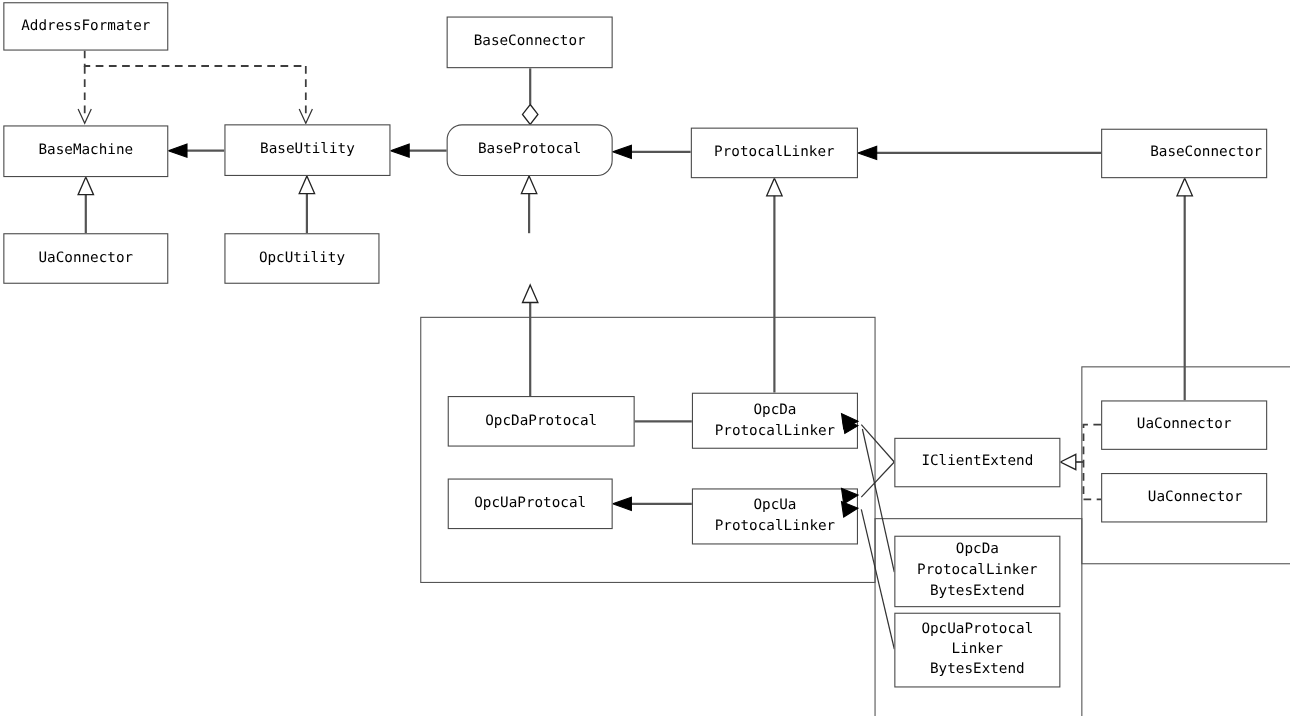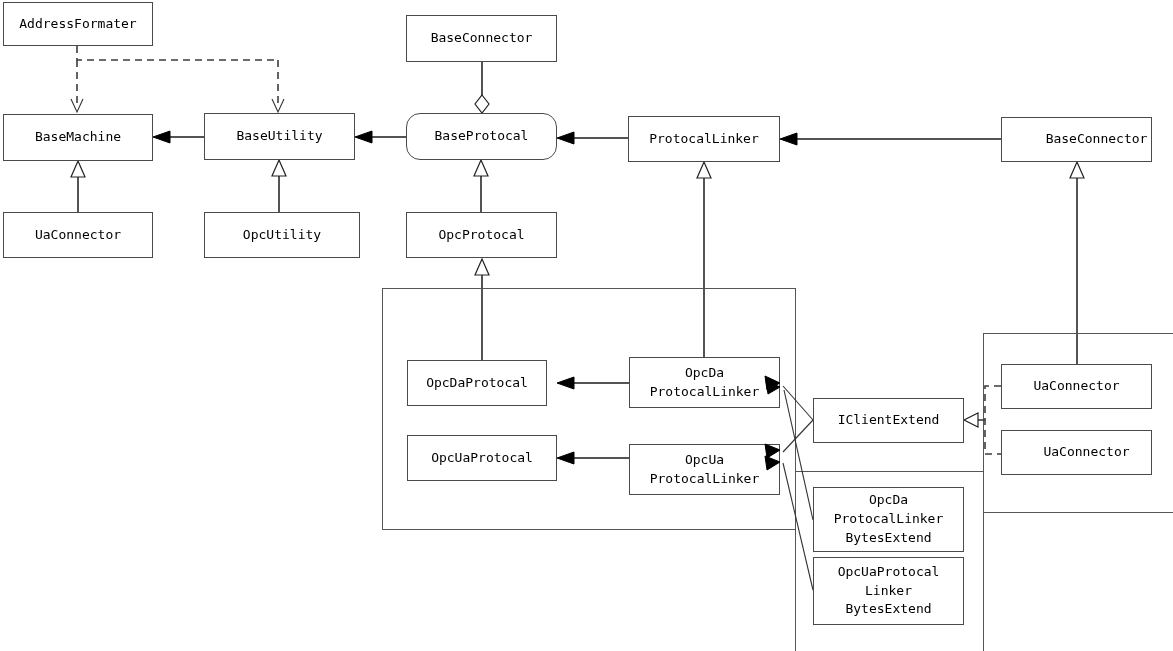--- a/index.html
+++ b/index.html
@@ -106,23 +106,22 @@
   </svg>
 
   <div class="node" id="n-AddressFormater" style="left: 3px; top: 2px; width: 150px; height: 44px; border-color: rgb(74, 74, 74);">AddressFormater</div>
   <div class="node" id="n-ProtocalUnit" style="left: 406px; top: 15px; width: 151px; height: 47px; border-color: rgb(74, 74, 74);">BaseConnector</div>
   <div class="node" id="n-BaseMachine" style="left: 3px; top: 114px; width: 150px; height: 47px; border-color: rgb(74, 74, 74);">BaseMachine</div>
   <div class="node" id="n-BaseUtility" style="left: 204px; top: 113px; width: 151px; height: 47px; border-color: rgb(74, 74, 74);">BaseUtility</div>
   <div class="node" id="n-BaseProtocal" style="left: 406px; top: 113px; width: 151px; height: 47px; border-color: rgb(74, 74, 74); border-radius: 14px;">BaseProtocal</div>
   <div class="node" id="n-ProtocalLinker" style="left: 628px; top: 116px; width: 152px; height: 46px; border-color: rgb(74, 74, 74);">ProtocalLinker</div>
   <div class="node" id="n-BaseConnector" style="left: 1001px; top: 117px; width: 151px; height: 45px; border-color: rgb(74, 74, 74); padding-left: 40px;">BaseConnector</div>
   <div class="node" id="n-OpcMachine" style="left: 3px; top: 212px; width: 150px; height: 46px; border-color: rgb(74, 74, 74);">UaConnector</div>
-  <div class="node" id="n-OpcUtility" style="left: 204px; top: 212px; width: 156px; height: 46px; border-color: rgb(74, 74, 74);">OpcUtility</div>
-  <div class="node" id="n-OpcProtocal" style="left: 406px; top: 212px; width: 151px; height: 46px; border-color: rgb(74, 74, 74);">OpcProtocal</div>
-  <div class="node" id="n-OpcDaProtocal" style="left: 407px; top: 360px; width: 140px; height: 46px; border-color: rgb(74, 74, 74);">OpcDaProtocal</div>
+  <div class="node" id="n-OpcUtility" style="left: 204px; top: 212px; width: 141px; height: 46px; border-color: rgb(74, 74, 74);">OpcUtility</div>
+  <div class="node" id="n-OpcDaProtocal" style="left: 407px; top: 360px; width: 170px; height: 46px; border-color: rgb(74, 74, 74);">OpcDaProtocal</div>
   <div class="node" id="n-OpcDaProtocalLinker" style="left: 629px; top: 357px; width: 151px; height: 51px; border-color: rgb(74, 74, 74);">OpcDa
 ProtocalLinker</div>
   <div class="node" id="n-OpcUaProtocal" style="left: 407px; top: 435px; width: 150px; height: 46px; border-color: rgb(74, 74, 74);">OpcUaProtocal</div>
   <div class="node" id="n-OpcUaProtocalLinker" style="left: 629px; top: 444px; width: 151px; height: 51px; border-color: rgb(74, 74, 74);">OpcUa
 ProtocalLinker</div>
   <div class="node" id="n-IClientExtend" style="left: 813px; top: 398px; width: 151px; height: 45px; border-color: rgb(74, 74, 74);">IClientExtend</div>
   <div class="node" id="n-DaConnector" style="left: 1001px; top: 364px; width: 151px; height: 45px; border-color: rgb(74, 74, 74);">UaConnector</div>
   <div class="node" id="n-UaConnector" style="left: 1001px; top: 430px; width: 151px; height: 45px; border-color: rgb(74, 74, 74); padding-left: 20px;">UaConnector</div>
   <div class="node" id="n-OpcDaProtocalLinkerBytesExtend" style="left: 813px; top: 487px; width: 151px; height: 65px; border-color: rgb(74, 74, 74);">OpcDa
 ProtocalLinker

